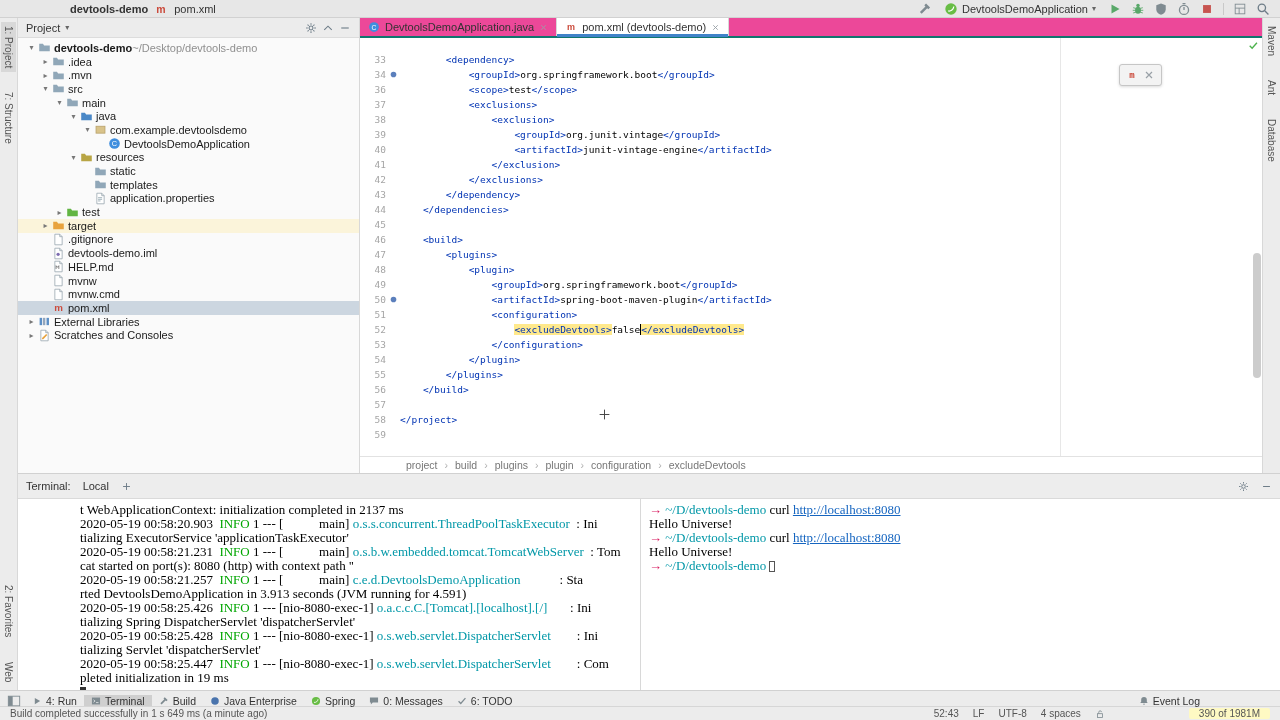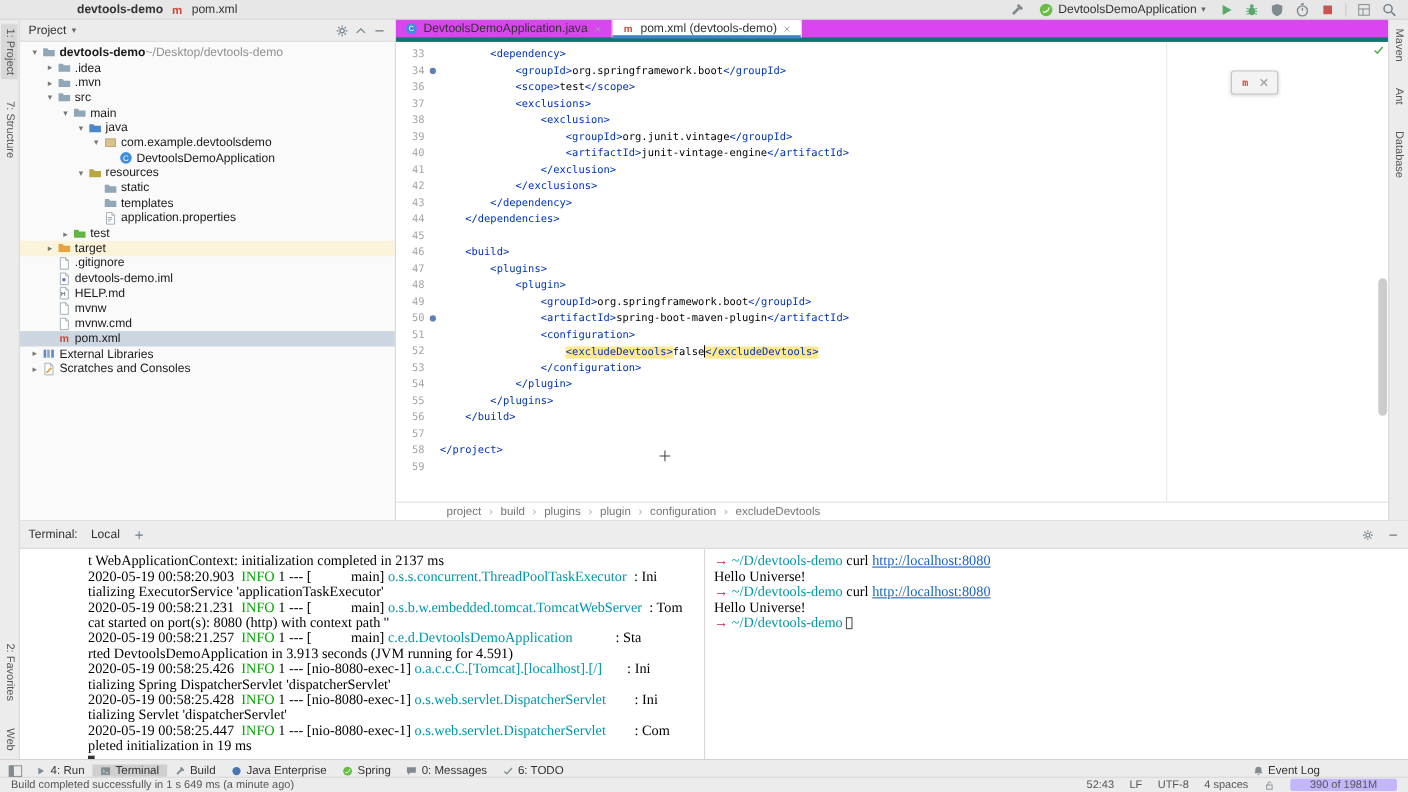--- a/index.html
+++ b/index.html
@@ -44,27 +44,27 @@
   .tree-row.tint{background:#fbf4da}
   .arrow{width:11px;flex:none;color:#777;font-size:8px;text-align:center}
   .ticon{width:15px;flex:none;display:inline-flex;align-items:center;justify-content:center}
   .ticon svg{width:13px;height:13px}
   .tlabel{margin-left:2px;color:#1a1a1a}
   .bold{font-weight:bold}
   .tsub{color:#909090}
 
   
   .editor-col{flex:1;display:flex;flex-direction:column;min-width:0;background:#fff}
-  .tabbar{height:20px;flex:none;background:#d946ef;border-bottom:4px solid #0f766e;display:flex;align-items:stretch}
+  .tabbar{height:20px;flex:none;background:#ec4899;border-bottom:2px solid #0f766e;display:flex;align-items:stretch}
   .tab{display:flex;align-items:center;gap:5px;padding:0 8px;border-right:1px solid #d8d8d8;color:#333;position:relative}
   .tab.active{background:#fff}
   .tab.active::after{content:"";position:absolute;left:0;right:0;bottom:-1px;height:3px;background:#4083c9}
   .tab .ticn svg{width:12px;height:12px}
   .tab .close svg{width:9px;height:9px}
-  .code-area{flex:1;position:relative;overflow:hidden;font-family:"DejaVu Sans Mono",monospace;font-size:9.5px;padding-top:4px}
+  .code-area{flex:1;position:relative;overflow:hidden;font-family:"DejaVu Sans Mono",monospace;font-size:9.5px;padding-top:14px}
   .code-line{display:flex;height:15px;align-items:center}
   .ln{width:26px;flex:none;text-align:right;color:#a5a5a5}
   .gico{width:14px;flex:none;display:flex;align-items:center;justify-content:center}
   .gico svg{width:9px;height:9px}
   .ctext{white-space:pre;color:#000}
   .seg-t{color:#0033b3}
   .seg-ht{color:#0033b3;background:#ffe98c}
   .seg-p{color:#000}
   .seg-caret{display:inline-block;width:1px;height:11px;background:#000;vertical-align:-2px}
   .margin-guide{position:absolute;top:0;bottom:0;left:700px;width:1px;background:#e7e7e7}
@@ -100,21 +100,21 @@
   .bottombar{height:16px;background:#ececec;border-top:1px solid #d1d1d1;display:flex;align-items:center;font-size:10.5px;color:#333;padding:4px 80px 0 3px}
   .bb-item{display:flex;align-items:center;gap:4px;padding:0 7px;height:100%}
   .bb-item.active{background:#cfcfcf}
   .bb-item svg{width:10px;height:10px}
   .bb-spacer{flex:1}
   .bb-event{display:flex;align-items:center;gap:4px}
   .bb-event svg{width:10px;height:10px}
   .statusbar{height:14px;background:#ececec;border-top:1px solid #d6d6d6;display:flex;align-items:center;font-size:10px;color:#555;padding:0 10px}
   .sb-right{margin-left:auto;display:flex;align-items:center;gap:14px}
   .sb-right svg{width:10px;height:10px}
-  .sb-mem{background:#c4b5fd;padding:0 18px;border-radius:2px;}
+  .sb-mem{background:#fef9c3;padding:0 10px;border-radius:2px;margin-left:70px}
 </style>
 </head>
 <body>
 
 <div class="app">
 
   <div class="titlebar">
     <div class="title-left">
       <span class="tb-project">devtools-demo</span>
       <span class="ticn">

